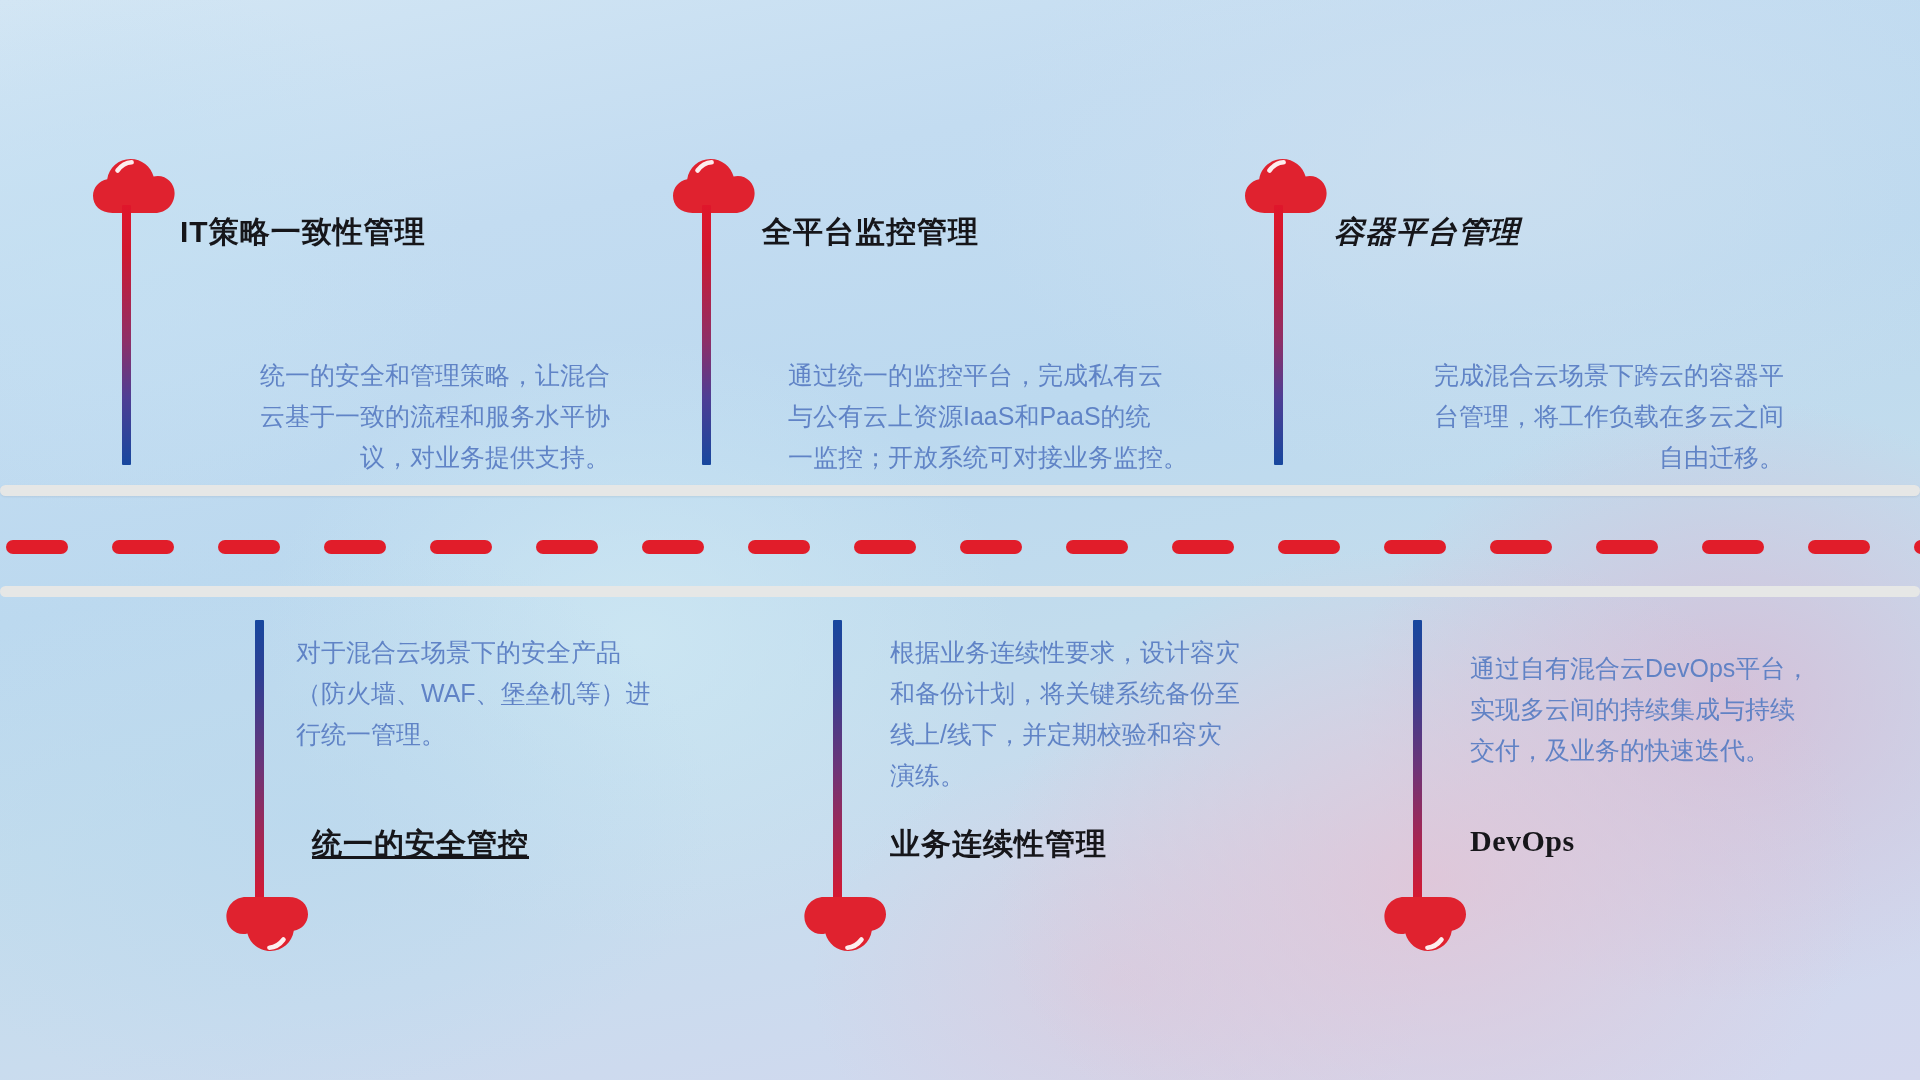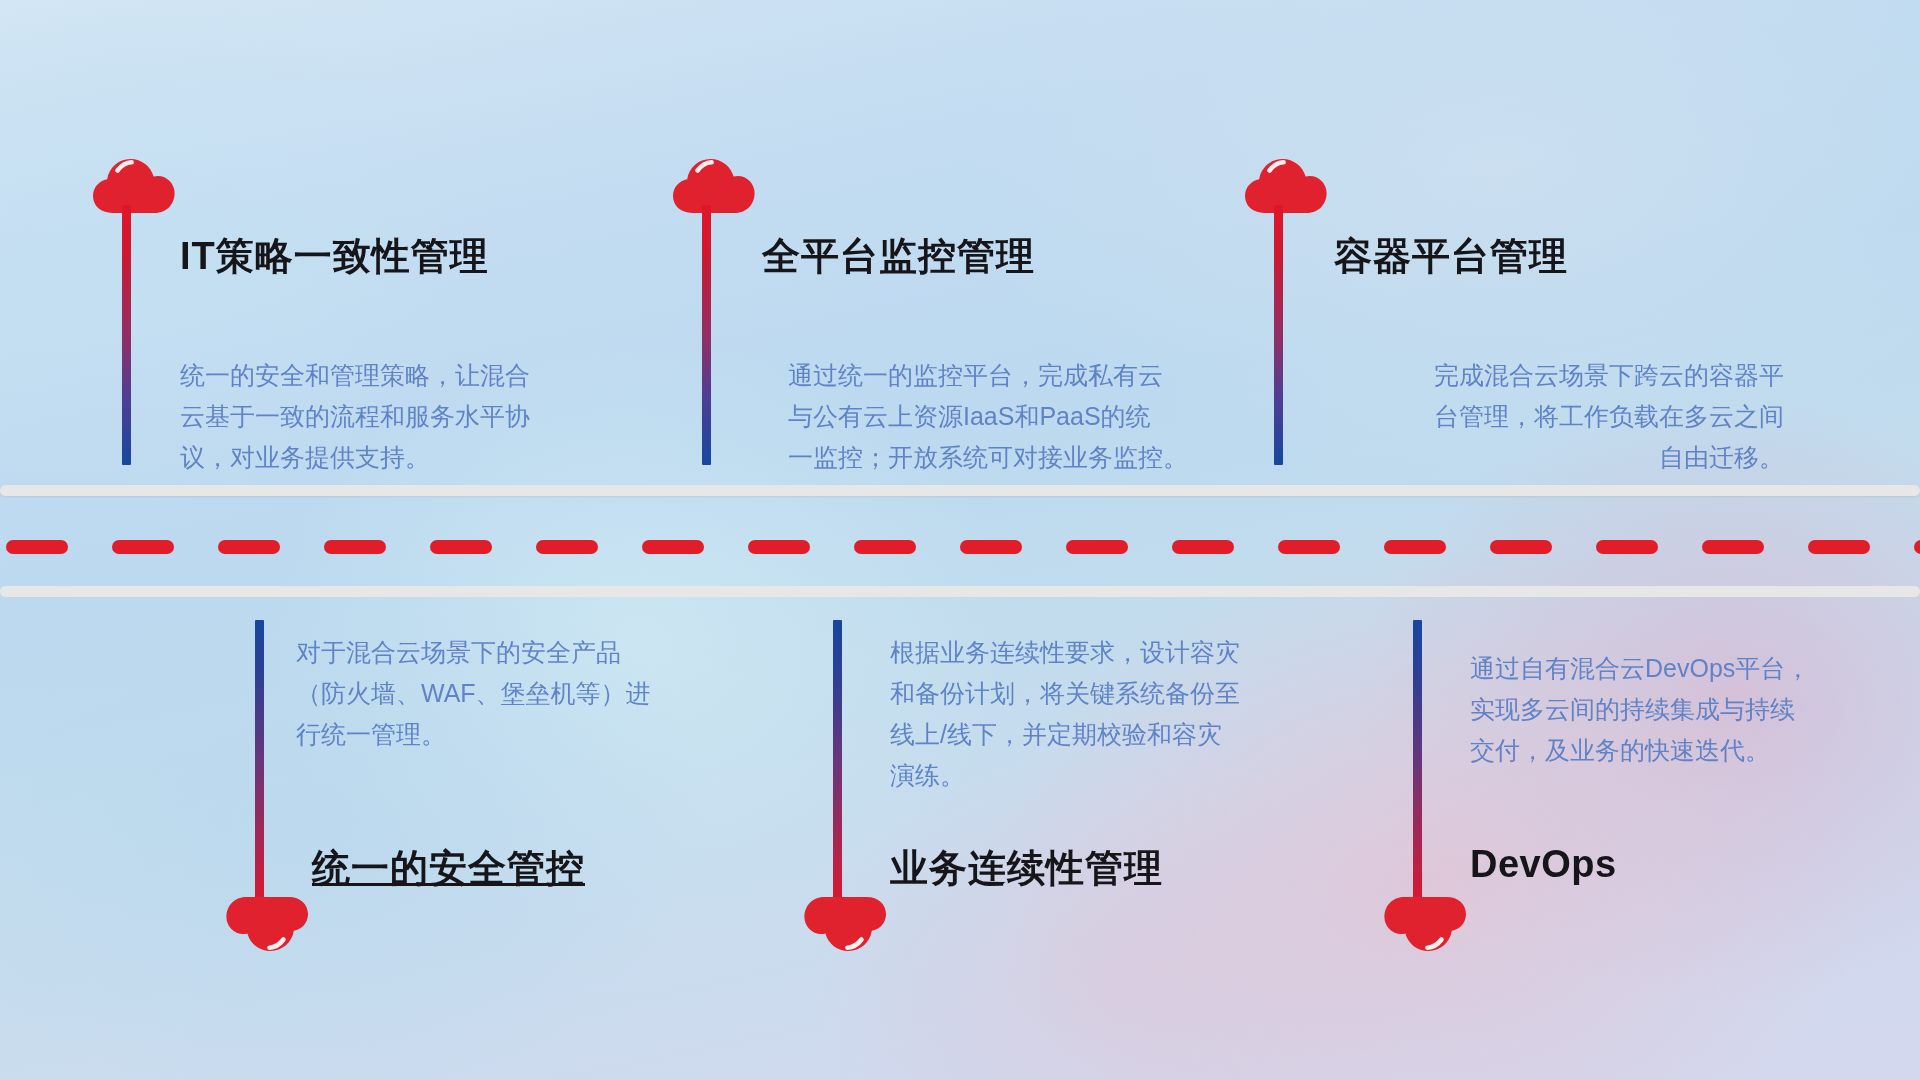--- a/index.html
+++ b/index.html
@@ -67,26 +67,25 @@
 
   .cloud {
     position: absolute;
     width: 84px;
     height: 56px;
   }
   .cloud svg { display: block; width: 100%; height: 100%; }
 
   .title {
     position: absolute;
-    font-size: 38px;
+    font-size: 30px;
     font-weight: 700;
     color: #16161a;
     letter-spacing: 1px;
     white-space: nowrap;
-    margin-top: 19px;
   }
   .title.latin { letter-spacing: 0.5px; }
 
   .body {
     position: absolute;
     font-size: 25px;
     line-height: 41px;
     color: #5b7fc4;
     opacity: 0.95;
     white-space: pre-line;
@@ -99,21 +98,21 @@
 
   <div class="col">
     <div class="cloud" style="left:92px; top:158px;">
       <svg viewBox="0 0 84 56">
         <path d="M20.5 55 C8.2 55 1 47.4 1 37.8 C1 29.4 7.1 22.6 15.2 21.2 C16.9 9.6 26.6 1 38.6 1 C49.6 1 58.9 8.4 61.6 18.6 C62.9 18.2 64.3 18 65.8 18 C75 18 82.6 25.6 82.6 35 C82.6 46 74.6 55 63 55 Z" fill="#e0222f"></path>
         <path d="M25.5 12.5 C29.5 7.2 34.6 4.6 39.6 4.3" stroke="#ffffff" stroke-width="4.6" stroke-linecap="round" fill="none" opacity="0.92"></path>
       </svg>
     </div>
     <div class="stem down" style="left:122px; top:205px; height:260px;"></div>
     <div class="title" style="left:180px; top:212px;">IT策略一致性管理</div>
-    <div class="body" style="left:180px; top:355px; width:430px;">统一的安全和管理策略，让混合
+    <div class="body" style="left:180px; top:355px; width:430px;text-align:right;">统一的安全和管理策略，让混合
 云基于一致的流程和服务水平协
 议，对业务提供支持。</div>
   </div>
 
   <div class="col">
     <div class="cloud" style="left:672px; top:158px;">
       <svg viewBox="0 0 84 56">
         <path d="M20.5 55 C8.2 55 1 47.4 1 37.8 C1 29.4 7.1 22.6 15.2 21.2 C16.9 9.6 26.6 1 38.6 1 C49.6 1 58.9 8.4 61.6 18.6 C62.9 18.2 64.3 18 65.8 18 C75 18 82.6 25.6 82.6 35 C82.6 46 74.6 55 63 55 Z" fill="#e0222f"></path>
         <path d="M25.5 12.5 C29.5 7.2 34.6 4.6 39.6 4.3" stroke="#ffffff" stroke-width="4.6" stroke-linecap="round" fill="none" opacity="0.92"></path>
       </svg>
@@ -126,21 +125,21 @@
   </div>
 
   <div class="col">
     <div class="cloud" style="left:1244px; top:158px;">
       <svg viewBox="0 0 84 56">
         <path d="M20.5 55 C8.2 55 1 47.4 1 37.8 C1 29.4 7.1 22.6 15.2 21.2 C16.9 9.6 26.6 1 38.6 1 C49.6 1 58.9 8.4 61.6 18.6 C62.9 18.2 64.3 18 65.8 18 C75 18 82.6 25.6 82.6 35 C82.6 46 74.6 55 63 55 Z" fill="#e0222f"></path>
         <path d="M25.5 12.5 C29.5 7.2 34.6 4.6 39.6 4.3" stroke="#ffffff" stroke-width="4.6" stroke-linecap="round" fill="none" opacity="0.92"></path>
       </svg>
     </div>
     <div class="stem down" style="left:1274px; top:205px; height:260px;"></div>
-    <div class="title" style="left:1334px; top:212px;">容器平台管理</div>
+    <div class="title" style="left:1334px; top:212px;font-style:italic;">容器平台管理</div>
     <div class="body" style="left:1334px; top:355px; width:450px;text-align:right;">完成混合云场景下跨云的容器平
 台管理，将工作负载在多云之间
 自由迁移。</div>
   </div>
 
   <div class="road" style="top:485px;">
     <div class="road-rail top"></div>
   </div>
   <div class="dash-row" style="top:540px;">
     <div class="dash"></div>
@@ -195,21 +194,21 @@
         <path d="M25.5 12.5 C29.5 7.2 34.6 4.6 39.6 4.3" stroke="#ffffff" stroke-width="4.6" stroke-linecap="round" fill="none" opacity="0.92"></path>
       </svg>
     </div>
   </div>
 
   <div class="col">
     <div class="stem up" style="left:1413px; top:620px; height:290px;"></div>
     <div class="body" style="left:1470px; top:632px; width:430px;margin-top:16px;">通过自有混合云DevOps平台，
 实现多云间的持续集成与持续
 交付，及业务的快速迭代。</div>
-    <div class="title latin" style="left:1470px; top:824px;">DevOps</div>
+    <div class="title latin" style="left:1470px; top:824px;font-family:Liberation Serif, serif;">DevOps</div>
     <div class="cloud" style="left:1383px; top:896px; transform:rotate(180deg);">
       <svg viewBox="0 0 84 56">
         <path d="M20.5 55 C8.2 55 1 47.4 1 37.8 C1 29.4 7.1 22.6 15.2 21.2 C16.9 9.6 26.6 1 38.6 1 C49.6 1 58.9 8.4 61.6 18.6 C62.9 18.2 64.3 18 65.8 18 C75 18 82.6 25.6 82.6 35 C82.6 46 74.6 55 63 55 Z" fill="#e0222f"></path>
         <path d="M25.5 12.5 C29.5 7.2 34.6 4.6 39.6 4.3" stroke="#ffffff" stroke-width="4.6" stroke-linecap="round" fill="none" opacity="0.92"></path>
       </svg>
     </div>
   </div>
 
 </div>
 

